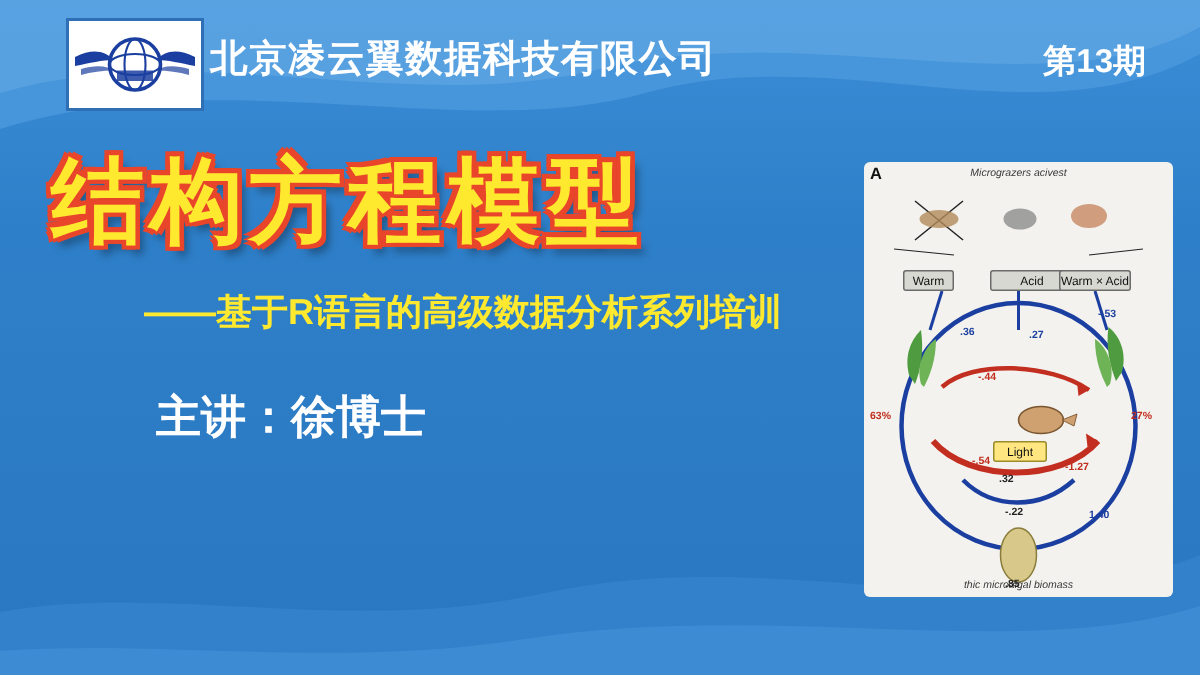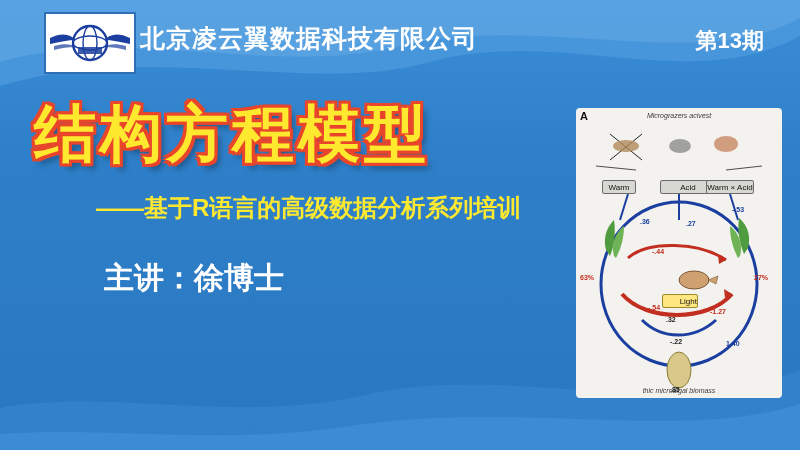--- a/index.html
+++ b/index.html
@@ -264,21 +264,21 @@
       <path d="M164,148 C168,134 160,122 154,118 C154,132 158,142 162,150 Z" fill="#6fb357"></path>
       <ellipse cx="103" cy="262" rx="12" ry="18" fill="#d8c98a" stroke="#8a7c3a" stroke-width="1"></ellipse>
       <ellipse cx="118" cy="172" rx="15" ry="9" fill="#cfa070" stroke="#7a5630" stroke-width="1"></ellipse>
       <path d="M132,172 l10,-4 l-2,8 z" fill="#cfa070" stroke="#7a5630" stroke-width="0.6"></path>
     </svg>
 
     
     <div class="chipbox" style="left:26px; top:72px; width:34px;">Warm</div>
     <div class="chipbox" style="left:84px; top:72px; width:56px;">Acid</div>
     <div class="chipbox" style="left:130px; top:72px; width:48px;">Warm × Acid</div>
-    <div class="lightbox" style="left:86px; top:186px; width:36px;text-align:right;">Light</div>
+    <div class="lightbox" style="left:86px; top:186px; width:36px;">Light</div>
 
     
     <div class="pctb" style="left:156px; top:98px;">-.53</div>
     <div class="pct" style="left:76px;  top:140px;">-.44</div>
     <div class="pct" style="left:72px;  top:196px;">-.54</div>
     <div class="pctk" style="left:94px;  top:230px;">-.22</div>
     <div class="pct" style="left:134px; top:200px;">-1.27</div>
     <div class="pctb" style="left:150px; top:232px;">1.40</div>
     <div class="pctb" style="left:64px;  top:110px;">.36</div>
     <div class="pctb" style="left:110px; top:112px;">.27</div>

